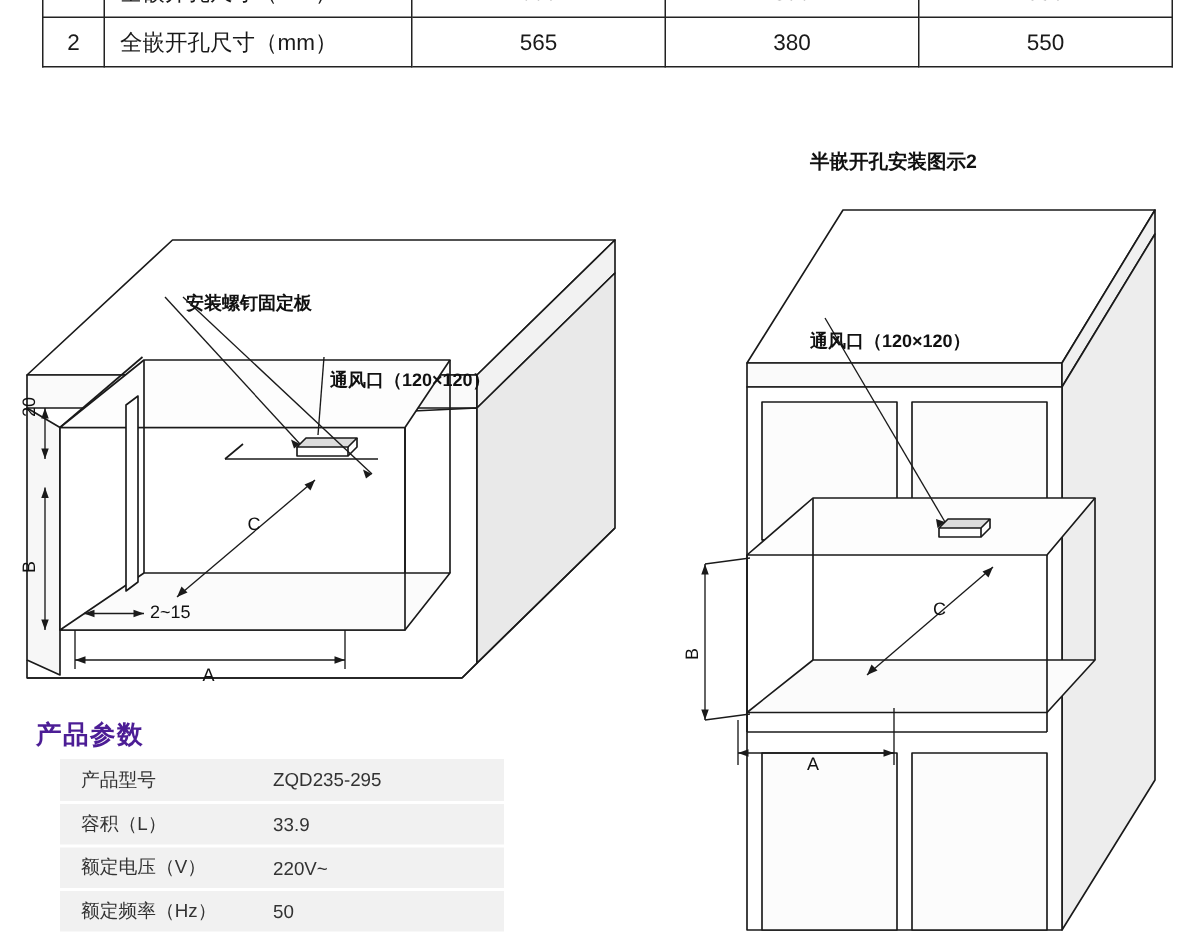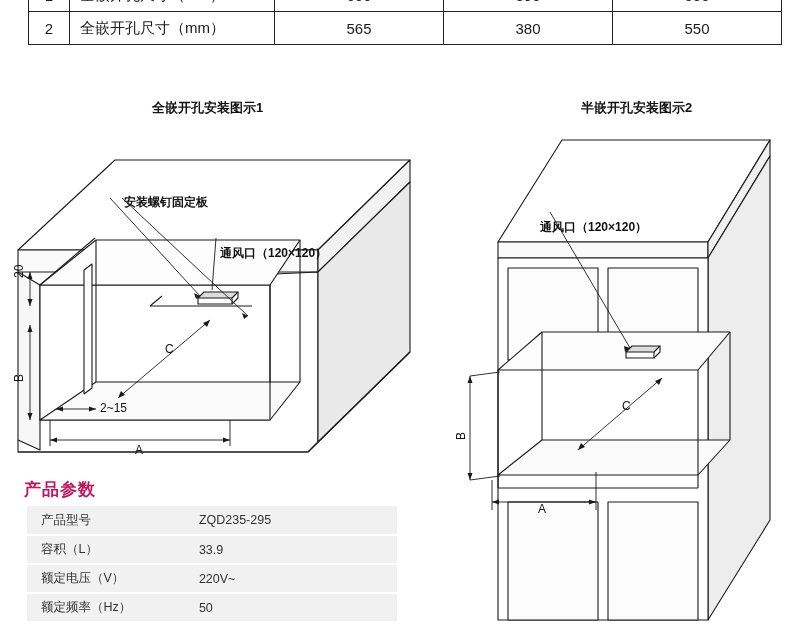--- a/index.html
+++ b/index.html
@@ -44,21 +44,21 @@
 
   
   .fig-caption {
     position: absolute;
     font-size: 13px;
     font-weight: bold;
     color: #111;
     white-space: nowrap;
   }
   #cap1 { left: 152px; top: 99px; }
-  #cap2 { left: 581px; top: 99px; }
+  #cap2 { left: 540px; top: 99px; }
 
   
   .drawing {
     position: absolute;
   }
   #draw1 { left: 0px; top: 120px; }
   #draw2 { left: 430px; top: 120px; }
 
   .lbl {
     position: absolute;
@@ -68,28 +68,28 @@
   }
   .lbl-b { font-weight: bold; margin-top: 16px; }
 
   
   .params-title {
     position: absolute;
     left: 24px;
     top: 478px;
     font-size: 17px;
     font-weight: bold;
-    color: #be185d;
+    color: #4c1d95;
     letter-spacing: 1px;
   }
   .params-table {
     position: absolute;
-    left: 27px;
+    left: 40px;
     top: 506px;
-    width: 370px;
+    width: 296px;
     border-collapse: collapse;
     font-size: 12.5px;
   }
   .params-table tr { height: 29px; }
   .params-table td {
     background: #f1f1f1;
     border-bottom: 2px solid #ffffff;
     padding: 0 14px;
     color: #333;
     vertical-align: middle;
@@ -114,21 +114,20 @@
       <tr>
         <td class="idx">2</td>
         <td class="name">全嵌开孔尺寸（mm）</td>
         <td class="val">565</td>
         <td class="val">380</td>
         <td class="val">550</td>
       </tr>
     </tbody>
   </table>
 
-  <div class="fig-caption" id="cap1">全嵌开孔安装图示1</div>
   <div class="fig-caption" id="cap2">半嵌开孔安装图示2</div>
 
   <div class="drawing" id="draw1">
     <svg width="430" height="350" viewBox="0 0 430 350">
       <g fill="none" stroke="#1a1a1a" stroke-width="1.1" stroke-linejoin="round">
 
         <path d="M18,130 L115,40 L410,40 L318,130 Z" fill="#ffffff"></path>
         <path d="M18,130 L18,152 L318,152 L318,130 Z" fill="#fafafa"></path>
         <path d="M318,152 L318,130 L410,40 L410,62 Z" fill="#f2f2f2"></path>
 

